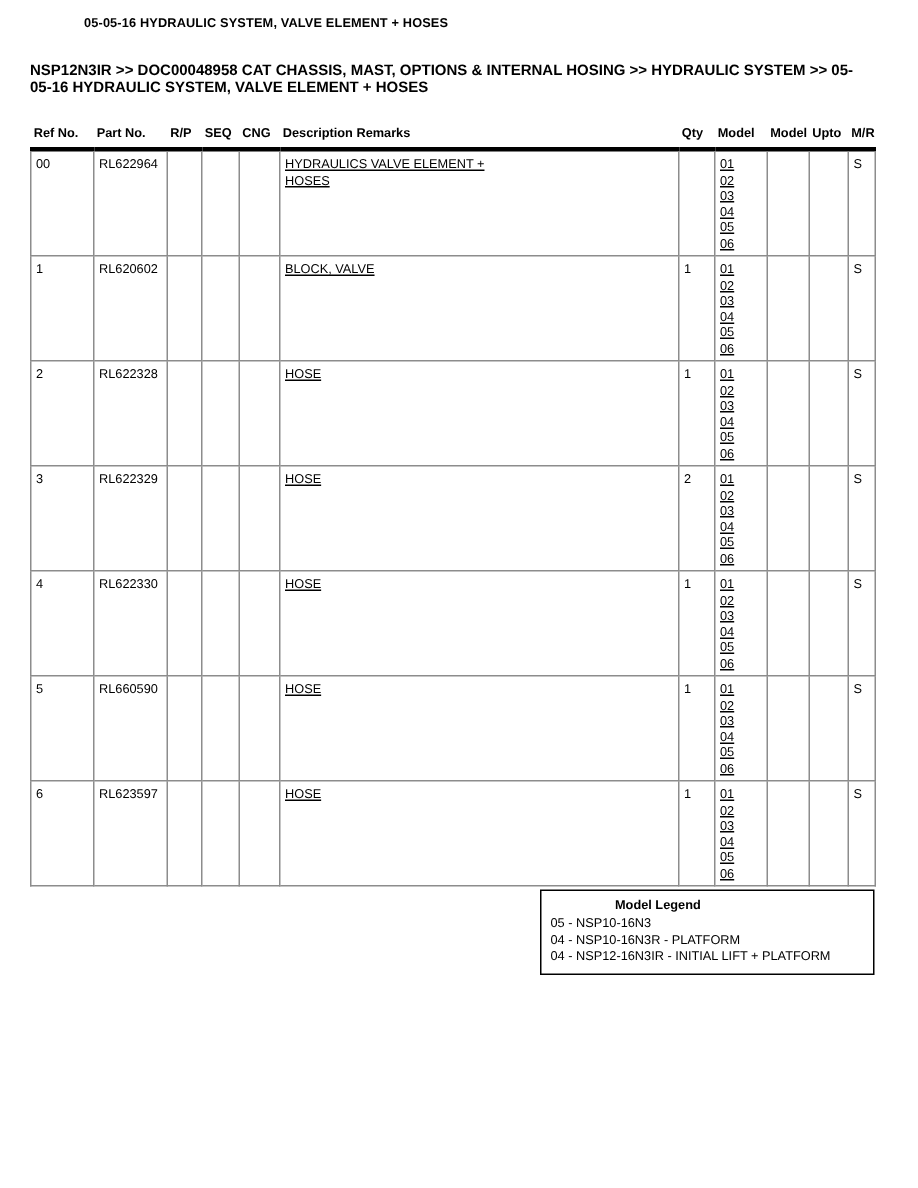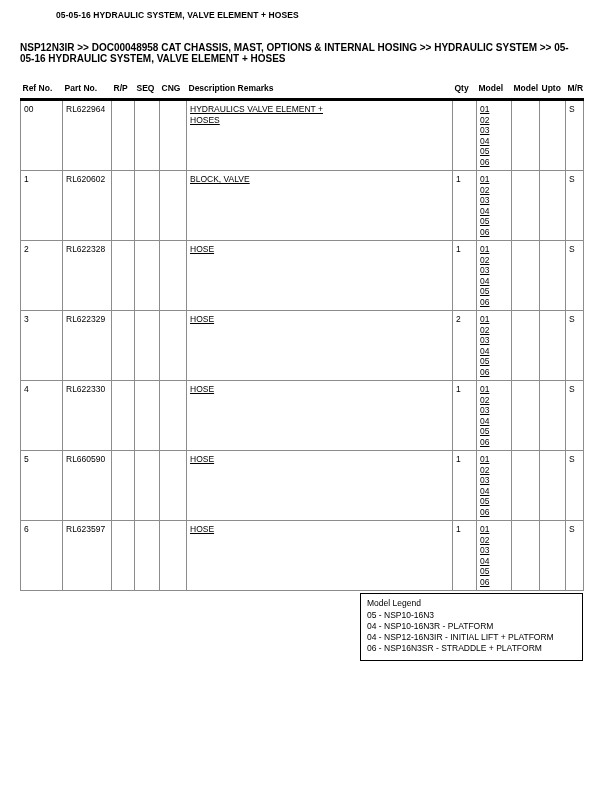--- a/index.html
+++ b/index.html
@@ -63,21 +63,21 @@
 
   .legend {
     margin-left: 340px;
     margin-top: 2px;
     width: 223px;
     border: 1px solid #000;
     padding: 4px 6px 6px 6px;
     font-size: 8.5px;
     line-height: 11px;
   }
-  .legend-title { font-weight: normal; margin-bottom: 1px; }
+  .legend-title { font-weight: bold; margin-bottom: 1px; margin-left: 43px; }
 </style>
 </head>
 <body>
 
 <div class="page">
 
   <div class="title">05-05-16 HYDRAULIC SYSTEM, VALVE ELEMENT + HOSES</div>
 
   <div class="breadcrumb">NSP12N3IR &gt;&gt; DOC00048958 CAT CHASSIS, MAST, OPTIONS &amp; INTERNAL HOSING &gt;&gt; HYDRAULIC SYSTEM &gt;&gt; 05-05-16 HYDRAULIC SYSTEM, VALVE ELEMENT + HOSES</div>
 
@@ -239,16 +239,15 @@
         <td class="c-mr">S</td>
       </tr>
     </tbody>
   </table>
 
   <div class="legend">
     <div class="legend-title">Model Legend</div>
     <div class="legend-item">05 - NSP10-16N3</div>
     <div class="legend-item">04 - NSP10-16N3R - PLATFORM</div>
     <div class="legend-item">04 - NSP12-16N3IR - INITIAL LIFT + PLATFORM</div>
-    <div class="legend-item">06 - NSP16N3SR - STRADDLE + PLATFORM</div>
   </div>
 
 </div>
 
 </body></html>

